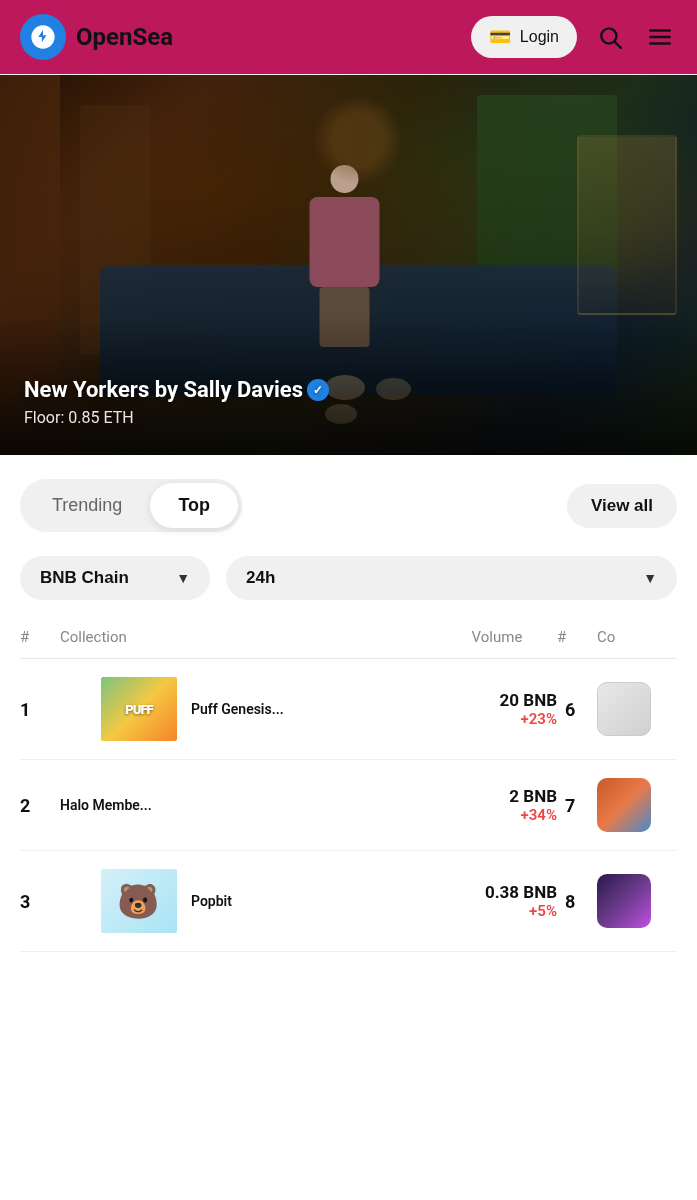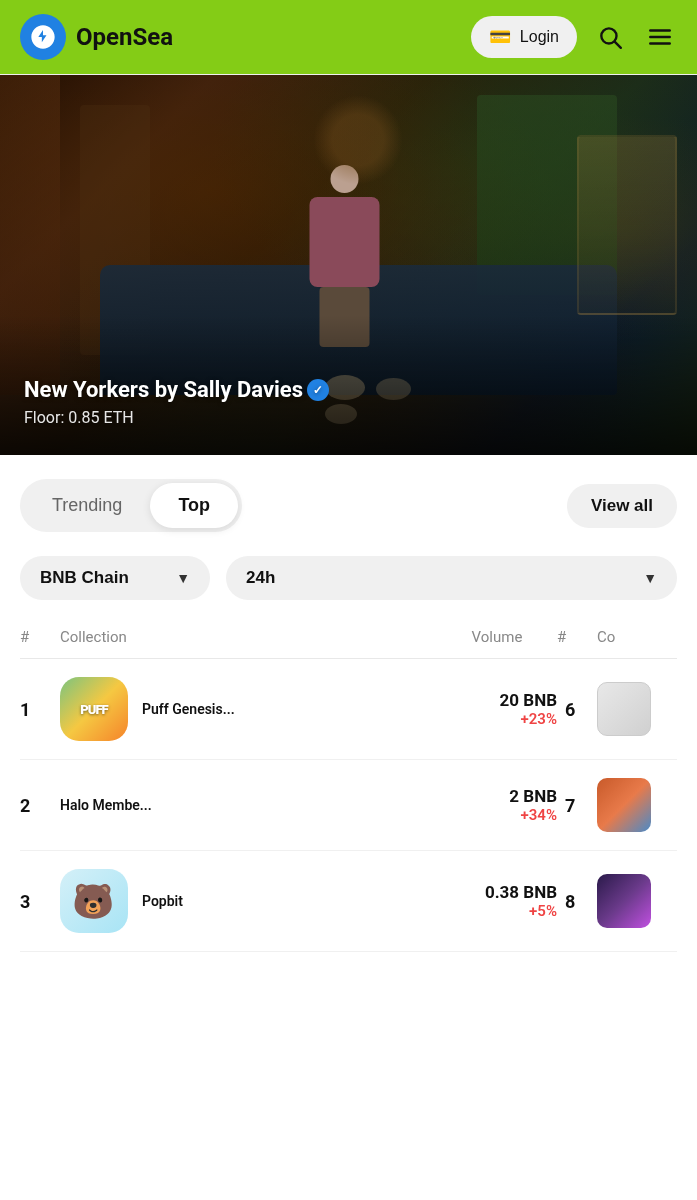--- a/index.html
+++ b/index.html
@@ -10,21 +10,21 @@
       width: 697px;
       min-height: 1200px;
       overflow-x: hidden;
     }
 
     
     .header {
       display: flex;
       align-items: center;
       padding: 14px 20px;
-      background: #84cc16;
+      background: #be185d;
       border-bottom: 1px solid #f0f0f0;
       justify-content: space-between;
     }
     .header-left {
       display: flex;
       align-items: center;
       gap: 10px;
     }
     .logo-circle {
       width: 46px;
@@ -260,29 +260,30 @@
       font-size: 18px;
       font-weight: 700;
       color: #111;
     }
     .row-collection {
       display: flex;
       align-items: center;
       gap: 14px;
     }
     .collection-thumb {
-      width: 68px;
+      width: 76px;
       height: 64px;
-      border-radius: 19px;
+      border-radius: 2px;
       flex-shrink: 0;
       overflow: hidden;
       display: flex;
       align-items: center;
       justify-content: center;
       font-size: 24px;
+      margin-left: 41px;
     }
     
     .thumb-puff {
       background: linear-gradient(135deg, #7bc47f 0%, #f5c842 50%, #f5832a 100%);
     }
     
     .thumb-halo {
       background: linear-gradient(135deg, #1a1a2e 0%, #2d2d5e 50%, #3a5a8a 100%);
     }
     

